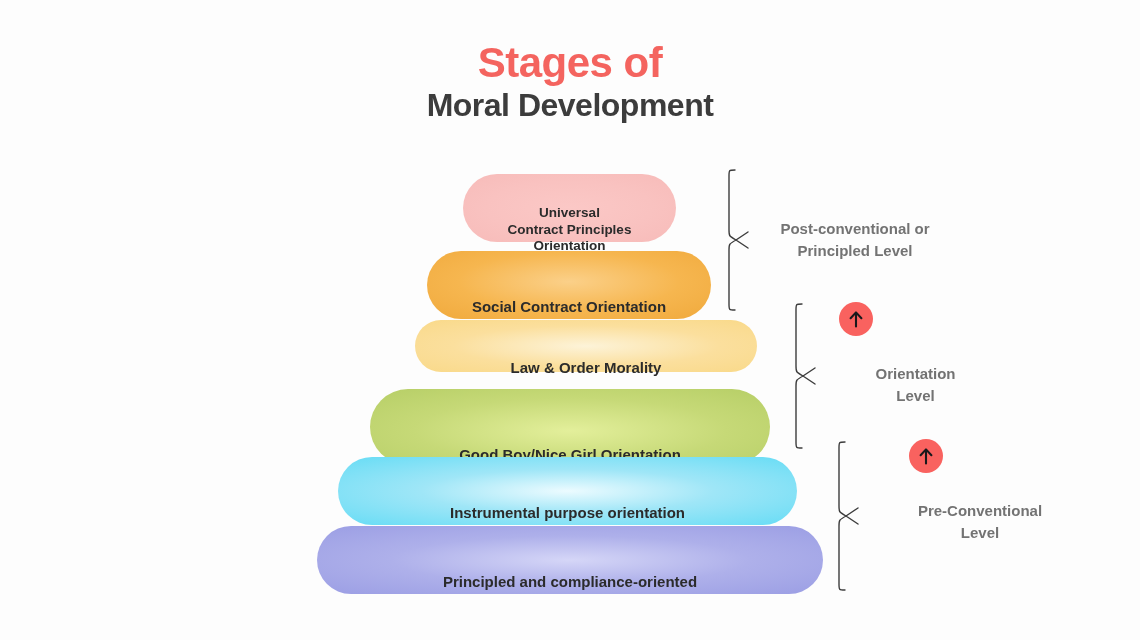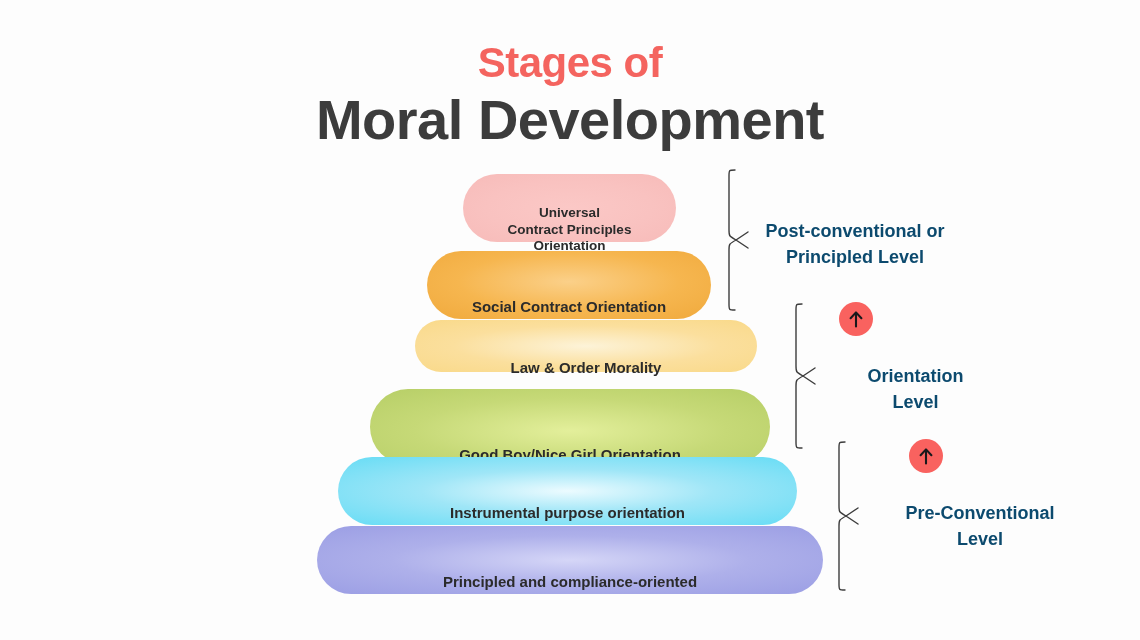--- a/index.html
+++ b/index.html
@@ -31,21 +31,21 @@
   }
   .title-line1 {
     font-size: 42px;
     font-weight: bold;
     color: #f4645f;
     letter-spacing: -0.5px;
     line-height: 1.05;
     display: block;
   }
   .title-line2 {
-    font-size: 56px;
+    font-size: 32px;
     font-weight: bold;
     color: #3c3c3c;
     letter-spacing: -0.5px;
     line-height: 1.25;
     display: block;
   }
 
   
   .stage {
     position: absolute;
@@ -84,23 +84,23 @@
 
   
   .brace {
     position: absolute;
   }
   .brace svg { display: block; }
 
   
   .level-label {
     position: absolute;
-    font-size: 18px;
-    font-weight: bold;
-    color: #0c4a6e;
+    font-size: 15px;
+    font-weight: bold;
+    color: #737373;
     text-align: center;
     line-height: 1.45;
   }
   #level-label-0 { left: 760px; top: 218px; width: 190px; }
   #level-label-1 { left: 838px; top: 363px; width: 155px; }
   #level-label-2 { left: 890px; top: 500px; width: 180px; }
 
   
   .arrow-badge {
     position: absolute;

